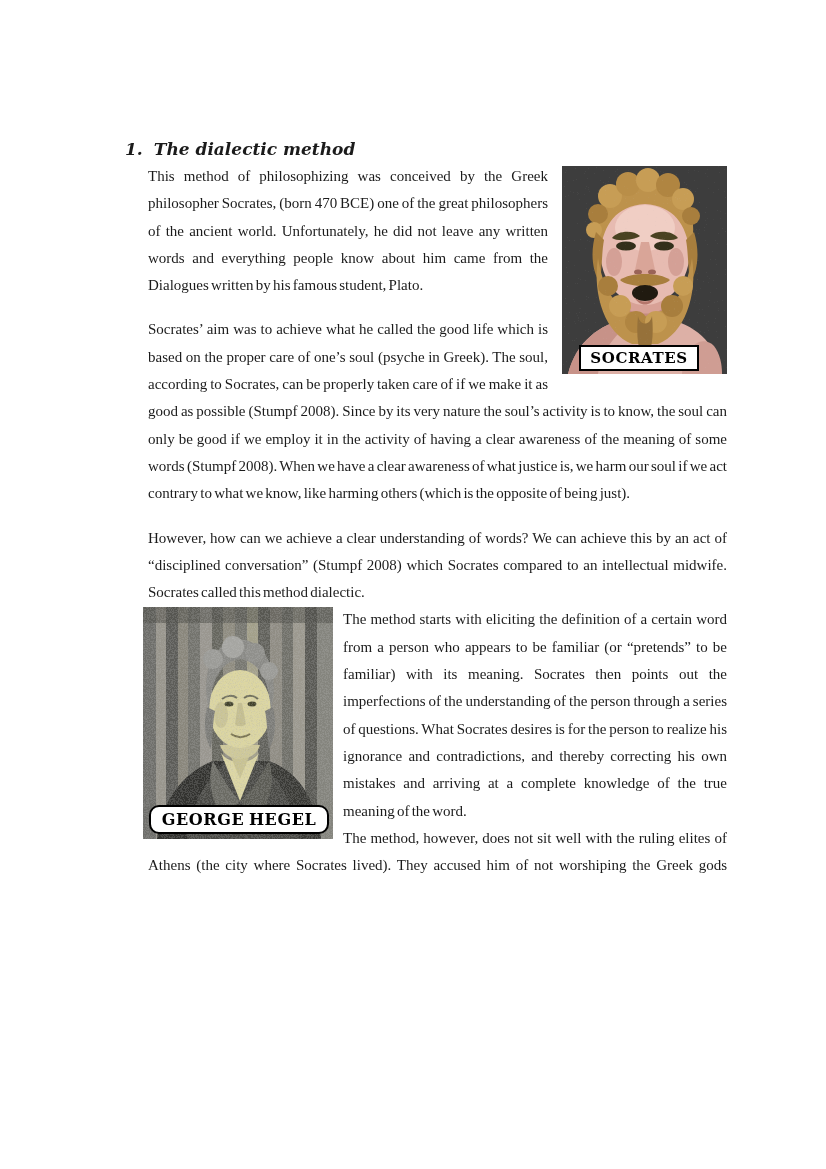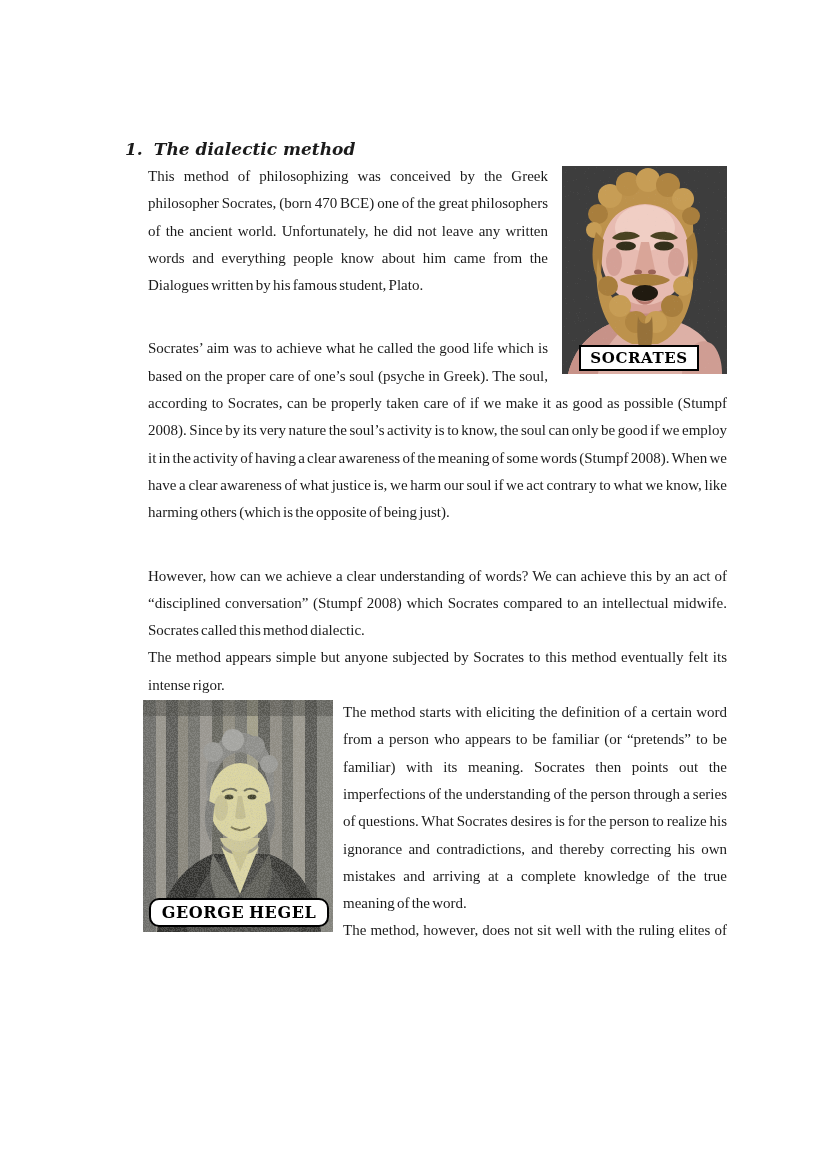--- a/index.html
+++ b/index.html
@@ -31,21 +31,21 @@
     margin: 0 0 3px -23px;
     font-size: 17px;
     line-height: 22px;
     font-weight: bold;
     font-style: italic;
     text-align: left;
     word-spacing: 0;
   }
   .heading .num { margin-right: 11px; }
   p { margin: 0; font-family: Liberation Serif, serif; }
-  .gap { margin-top: 36px; }
+  .gap { margin-top: 17px; }
   .justify-last { text-align-last: justify; }
 
   .fig { position: relative; }
   .fig svg { display: block; width: 100%; height: 100%; }
   .fig-socrates {
     float: right;
     width: 165px;
     height: 208px;
     margin: 3px 0 6px 14px;
   }
@@ -176,21 +176,20 @@
         <rect width="165" height="208" filter="url(#grainS)" opacity="0.12"></rect>
       </svg>
       <figcaption class="caption caption-socrates">SOCRATES</figcaption>
     </figure>
 
     <p>This method of philosophizing was conceived by the Greek philosopher Socrates, (born 470 BCE) one of the great philosophers of the ancient world. Unfortunately, he did not leave any written words and everything people know about him came from the Dialogues written by his famous student, Plato.</p>
 
     <p class="gap">Socrates’ aim was to achieve what he called the good life which is based on the proper care of one’s soul (psyche in Greek). The soul, according to Socrates, can be properly taken care of if we make it as good as possible (Stumpf 2008). Since by its very nature the soul’s activity is to know, the soul can only be good if we employ it in the activity of having a clear awareness of the meaning of some words (Stumpf 2008). When we have a clear awareness of what justice is, we harm our soul if we act contrary to what we know, like harming others (which is the opposite of being just).</p>
 
     <p class="gap">However, how can we achieve a clear understanding of words? We can achieve this by an act of “disciplined conversation” (Stumpf 2008) which Socrates compared to an intellectual midwife. Socrates called this method dialectic.</p>
-    <p>The method appears simple but anyone subjected by Socrates to this method eventually felt its intense rigor.</p>
 
     <figure class="fig fig-hegel">
       <svg viewBox="0 0 190 232" preserveAspectRatio="none" aria-hidden="true">
         <defs>
           <filter id="grainH" x="0" y="0" width="100%" height="100%">
             <feTurbulence type="fractalNoise" baseFrequency="0.8" numOctaves="2" seed="3"></feTurbulence>
             <feColorMatrix type="saturate" values="0"></feColorMatrix>
             <feComponentTransfer>
                 <feFuncA type="discrete" tableValues="0 0 0.55 0"></feFuncA>
               </feComponentTransfer>

